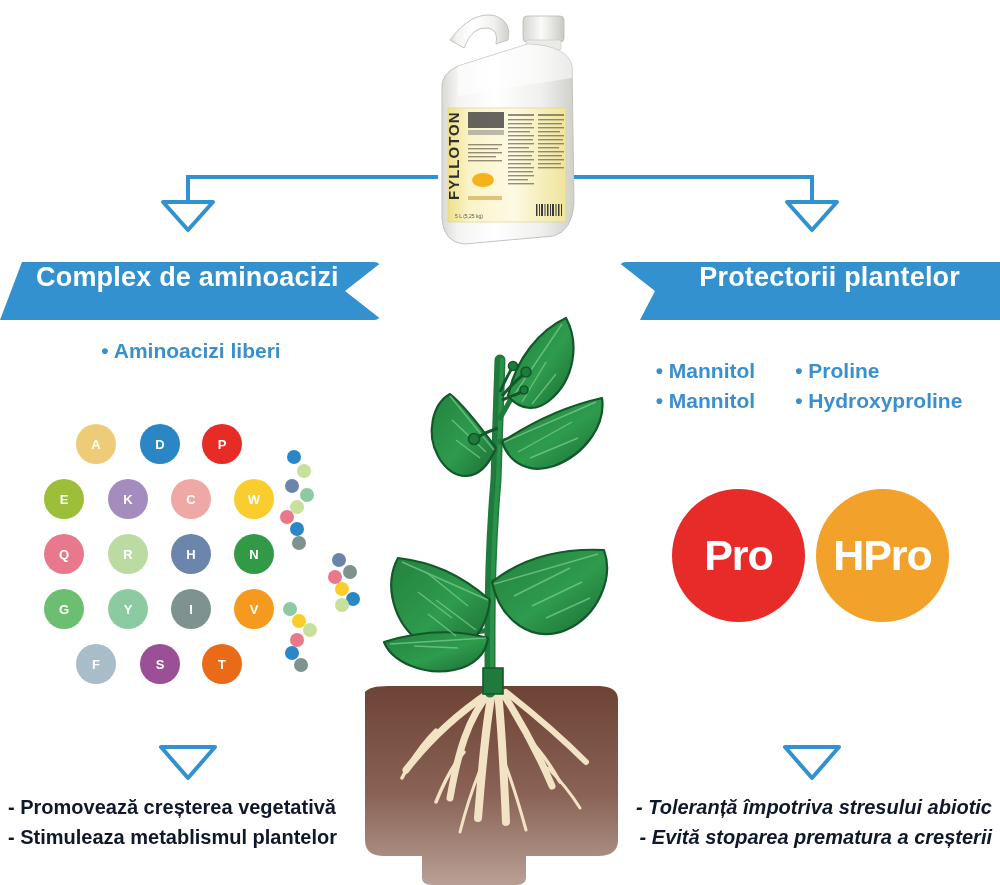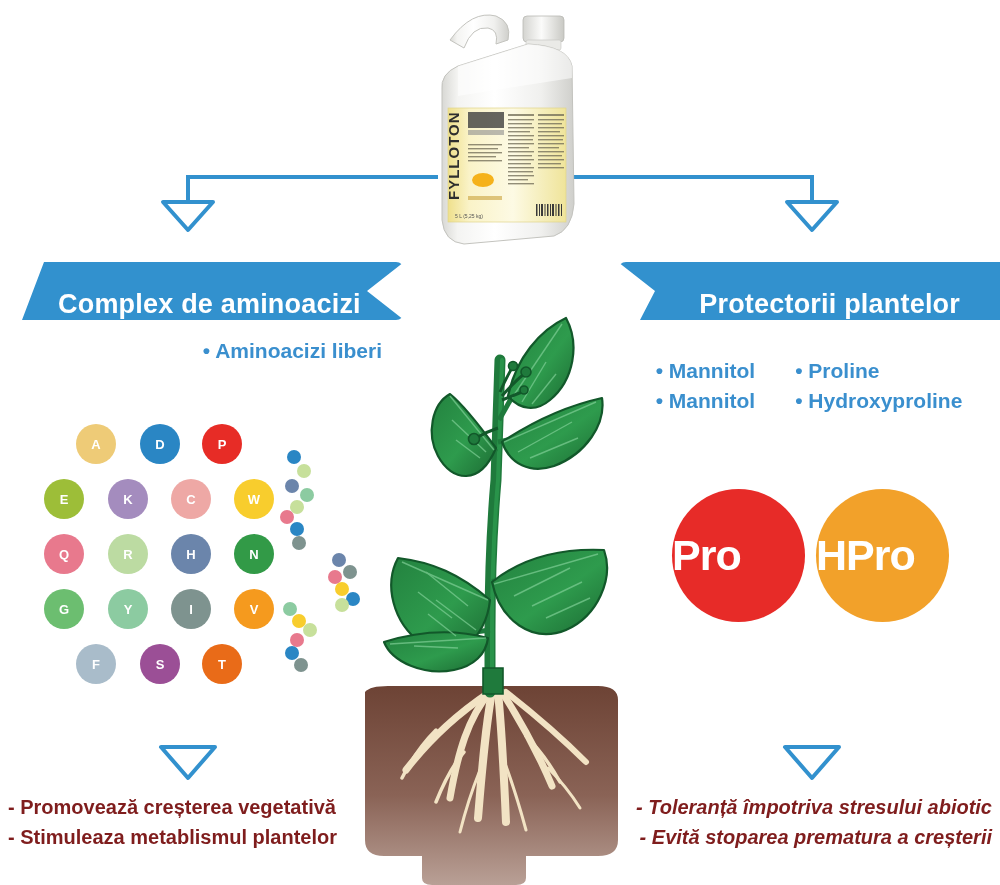--- a/index.html
+++ b/index.html
@@ -16,27 +16,26 @@
 
   
   .connector { position: absolute; }
 
   
   .banner {
     position: absolute;
     height: 58px;
     background: #3291ce;
     display: flex;
-    align-items: flex-end;
+    align-items: flex-start;
     color: #ffffff;
     font-size: 27px;
     font-weight: bold;
     letter-spacing: .2px;
     white-space: nowrap;
-    margin-left: 22px;
   }
   .banner-left {
     left: 0; top: 262px; width: 382px;
     padding-left: 36px;
     border-top-right-radius: 8px;
     border-bottom-right-radius: 8px;
     clip-path: polygon(22px 0, 100% 0, 100% 0, 345px 50%, 100% 100%, 0 100%, 0 100%);
   }
   .banner-right {
     right: 0; top: 262px; width: 382px;
@@ -48,21 +47,21 @@
   }
 
   
   .bullets {
     position: absolute;
     color: #3a8fce;
     font-size: 21px;
     font-weight: bold;
     line-height: 1.42;
   }
-  .bullets-left { left: 0; top: 336px; width: 382px; text-align: right; }
+  .bullets-left { left: 0; top: 336px; width: 382px; text-align: center; }
   .bullets-right { right: 0; top: 336px; width: 382px; }
   .bullets-right .cols { display: flex; justify-content: center; gap: 40px; }
   .bullets-right .col { text-align: left; margin-top: 20px; }
 
   
   .aa-grid { position: absolute; left: 40px; top: 424px; width: 230px; height: 270px; }
   .aa {
     position: absolute;
     border-radius: 50%;
     display: flex; align-items: center; justify-content: center;
@@ -75,32 +74,32 @@
   .dots { position: absolute; left: 280px; top: 448px; width: 90px; height: 240px; }
   .dot { position: absolute; border-radius: 50%; }
 
   
   .plant { position: absolute; left: 340px; top: 300px; width: 320px; height: 585px; }
 
   
   .pro-circle {
     position: absolute;
     border-radius: 50%;
-    display: flex; align-items: center; 
+    display: flex; align-items: center; justify-content: center;
     color: #ffffff;
     font-weight: bold;
     letter-spacing: -1px;
   }
   .pro { left: 672px; top: 489px; width: 133px; height: 133px; background: #e72b28; font-size: 43px; }
   .hpro { left: 816px; top: 489px; width: 133px; height: 133px; background: #f2a12a; font-size: 43px; }
 
   
   .note {
     position: absolute;
-    color: #7f1d1d;
+    color: #0f172a;
     font-size: 20px;
     font-weight: bold;
     line-height: 1.48;
     white-space: nowrap;
   }
   .note-left { left: 8px; top: 793px; text-align: left; }
   .note-right { right: 8px; top: 793px; text-align: right; font-style: italic; }
 
   .tri { position: absolute; }
 </style>

